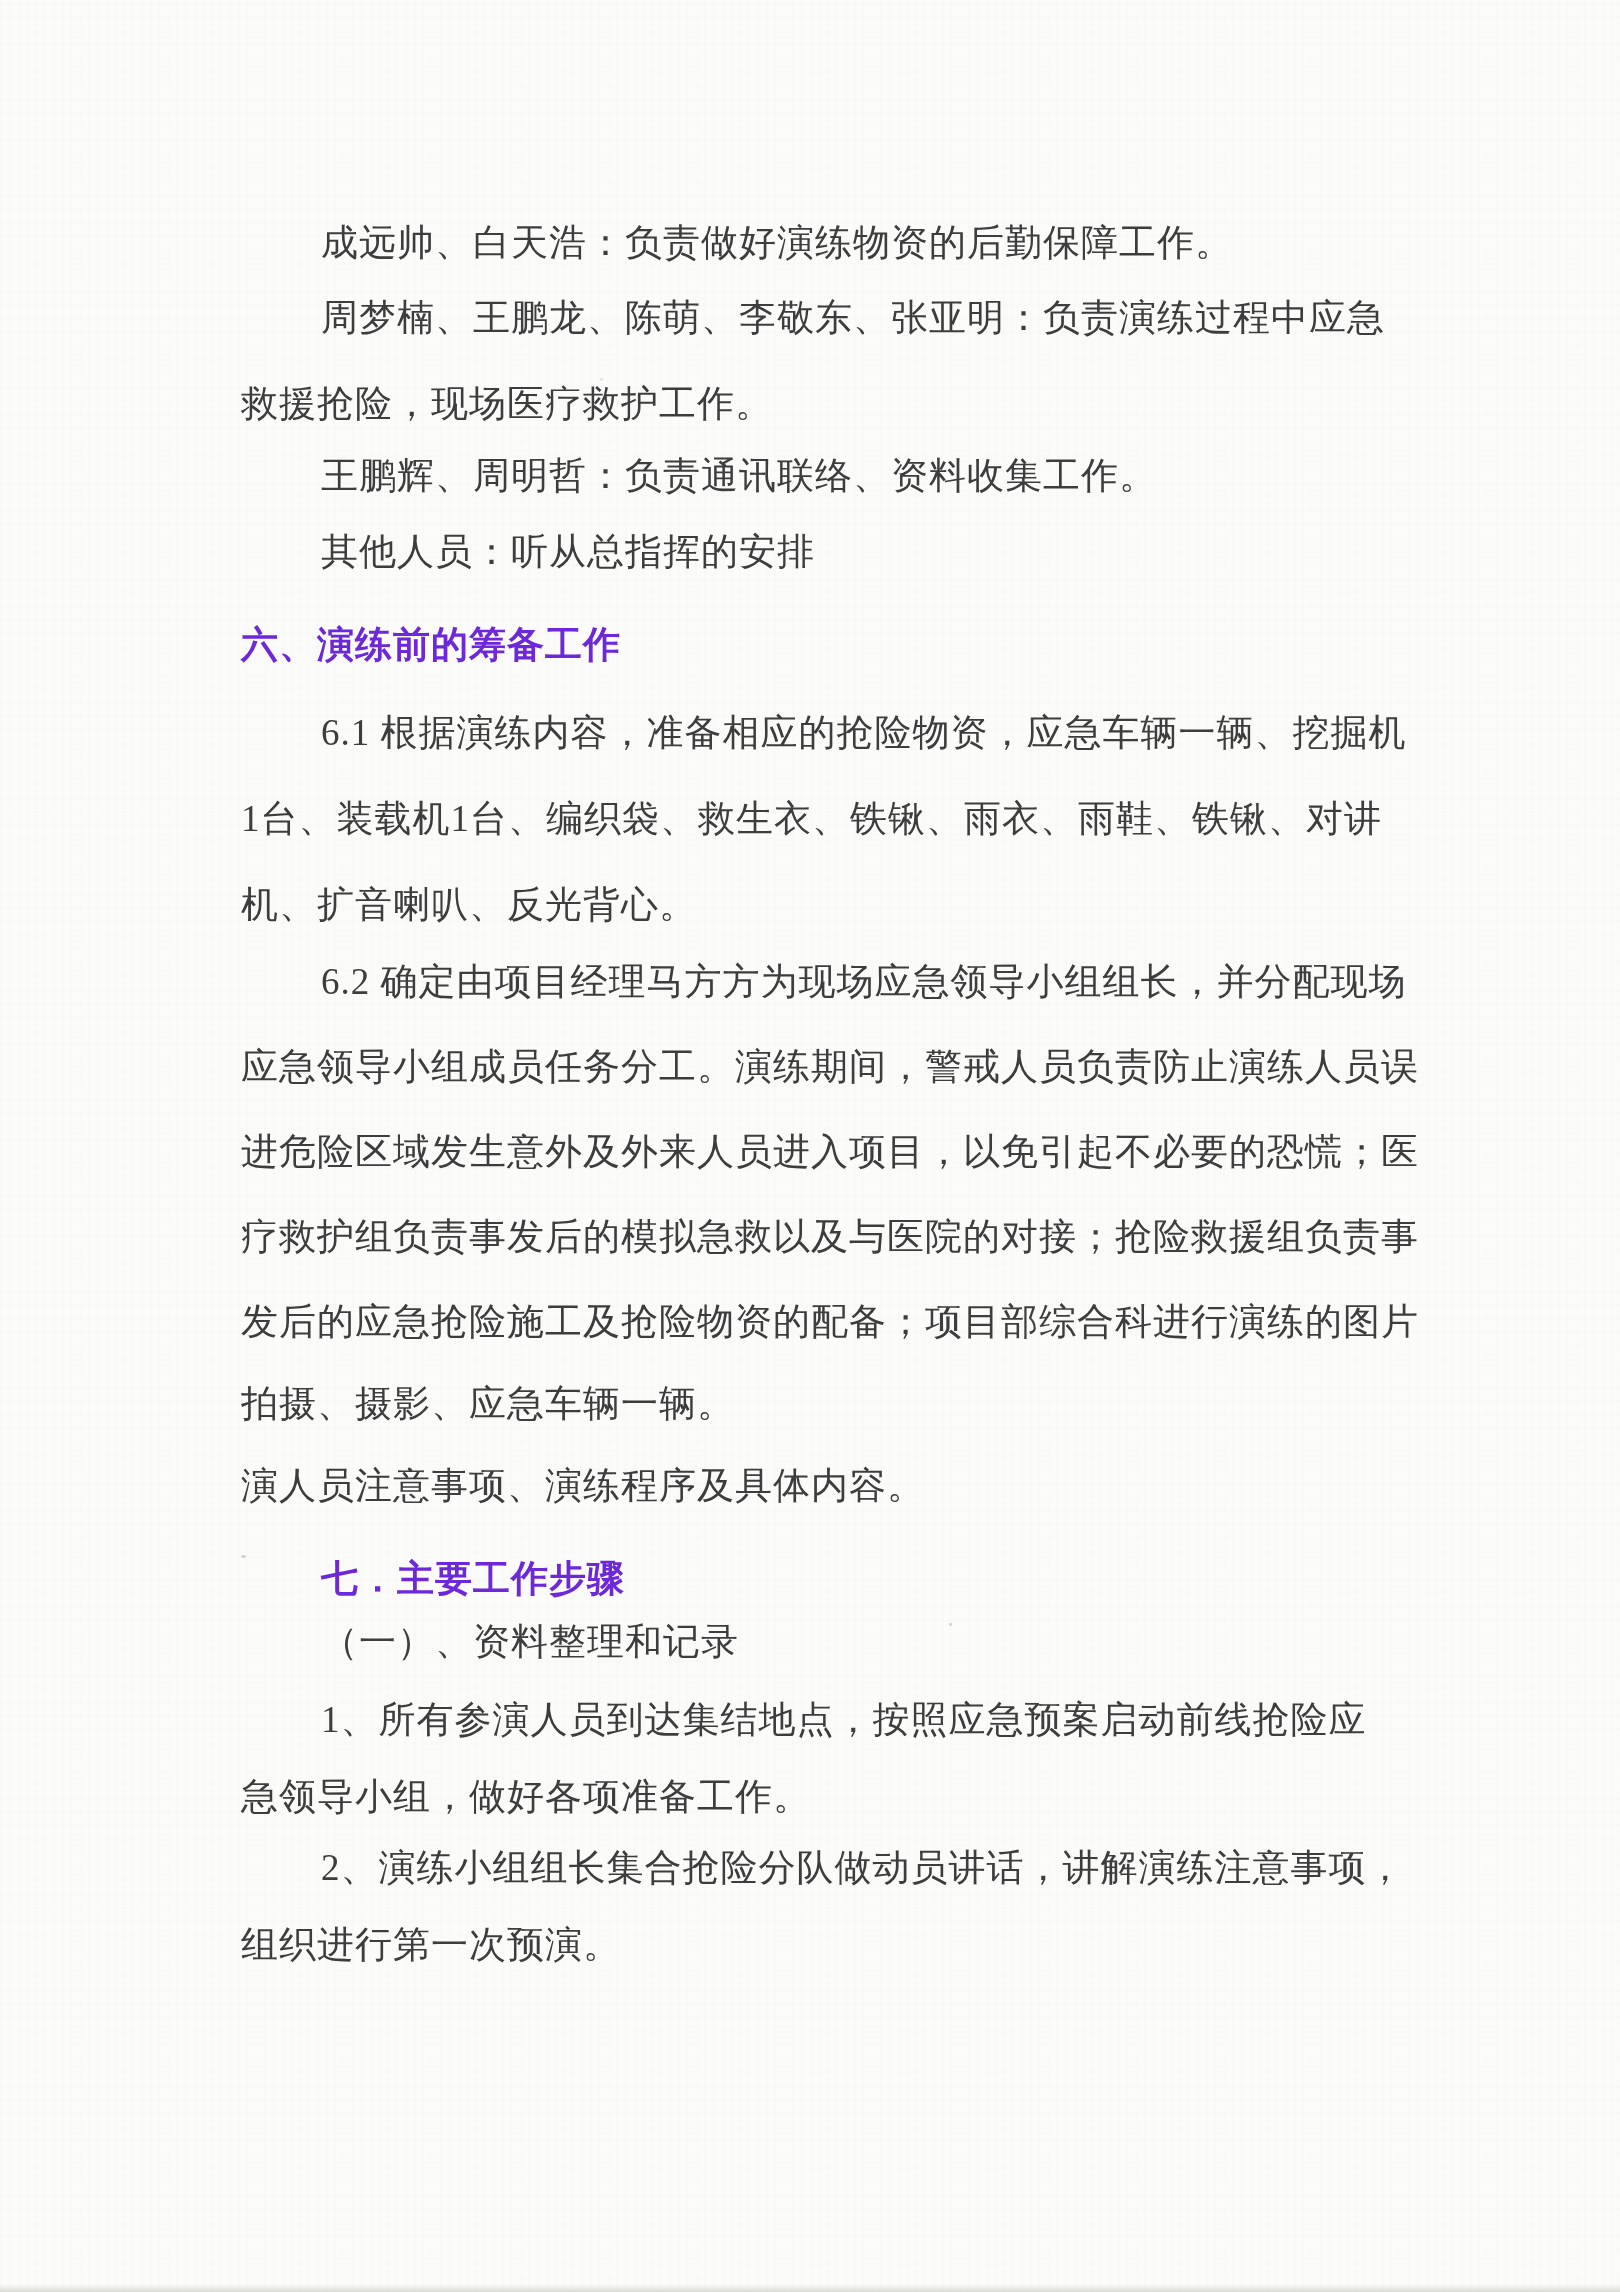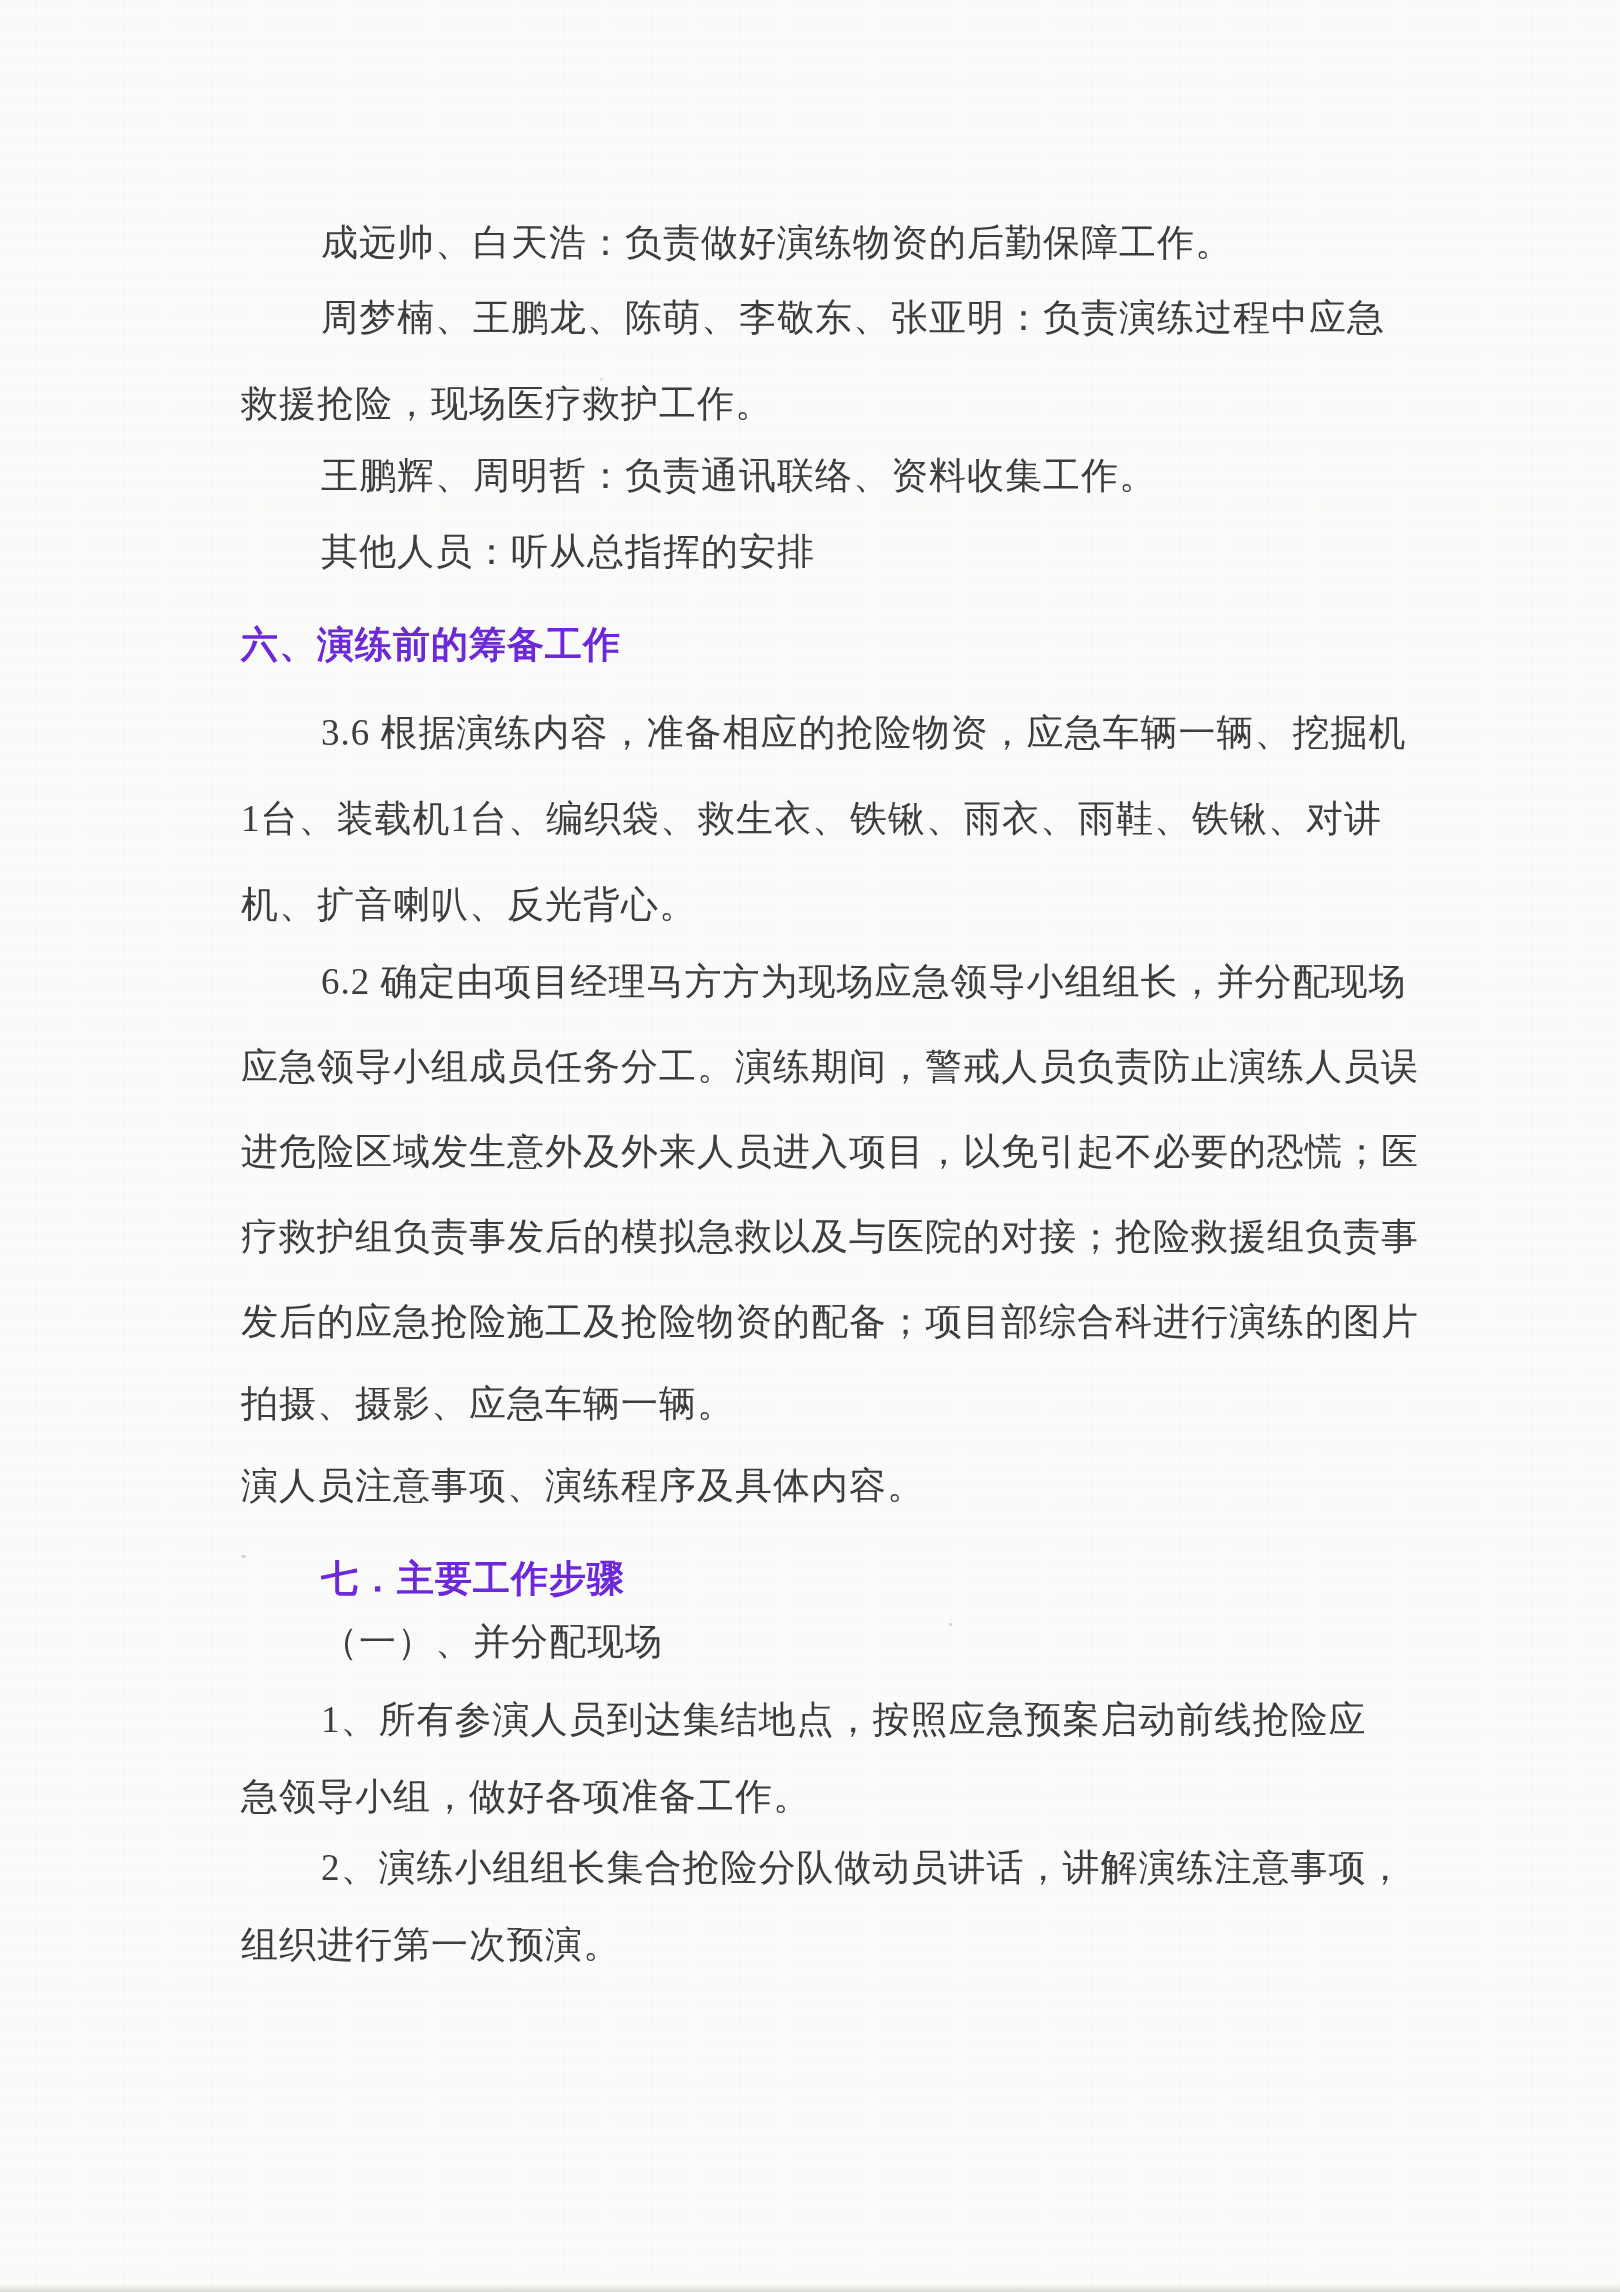--- a/index.html
+++ b/index.html
@@ -67,33 +67,33 @@
 
   <div class="textblock">
 
     <p class="ln ind">成远帅、白天浩：负责做好演练物资的后勤保障工作。</p>
     <p class="ln ind" style="margin-top:36px">周梦楠、王鹏龙、陈萌、李敬东、张亚明：负责演练过程中应急</p>
     <p class="ln" style="margin-top:47px">救援抢险，现场医疗救护工作。</p>
     <p class="ln ind" style="margin-top:33px">王鹏辉、周明哲：负责通讯联络、资料收集工作。</p>
     <p class="ln ind" style="margin-top:37px">其他人员：听从总指挥的安排</p>
 
     <p class="ln hd" style="margin-top:54px">六、演练前的筹备工作</p>
-    <p class="ln ind" style="margin-top:49px">3.6 根据演练内容，准备相应的抢险物资，应急车辆一辆、挖掘机</p>
+    <p class="ln ind" style="margin-top:49px">6.1 根据演练内容，准备相应的抢险物资，应急车辆一辆、挖掘机</p>
     <p class="ln" style="margin-top:47px">1台、装载机1台、编织袋、救生衣、铁锹、雨衣、雨鞋、铁锹、对讲</p>
     <p class="ln" style="margin-top:47px">机、扩音喇叭、反光背心。</p>
     <p class="ln ind" style="margin-top:38px">6.2 确定由项目经理马方方为现场应急领导小组组长，并分配现场</p>
     <p class="ln" style="margin-top:46px">应急领导小组成员任务分工。演练期间，警戒人员负责防止演练人员误</p>
     <p class="ln" style="margin-top:46px">进危险区域发生意外及外来人员进入项目，以免引起不必要的恐慌；医</p>
     <p class="ln" style="margin-top:46px">疗救护组负责事发后的模拟急救以及与医院的对接；抢险救援组负责事</p>
     <p class="ln" style="margin-top:46px">发后的应急抢险施工及抢险物资的配备；项目部综合科进行演练的图片</p>
     <p class="ln" style="margin-top:43px">拍摄、摄影、应急车辆一辆。</p>
     <p class="ln" style="margin-top:43px">演人员注意事项、演练程序及具体内容。</p>
 
     <p class="ln ind hd" style="margin-top:54px">七．主要工作步骤</p>
-    <p class="ln ind" style="margin-top:23.5px">（一）、并分配现场</p>
+    <p class="ln ind" style="margin-top:23.5px">（一）、资料整理和记录</p>
     <p class="ln ind" style="margin-top:39px">1、所有参演人员到达集结地点，按照应急预案启动前线抢险应</p>
     <p class="ln" style="margin-top:38px">急领导小组，做好各项准备工作。</p>
     <p class="ln ind" style="margin-top:32px">2、演练小组组长集合抢险分队做动员讲话，讲解演练注意事项，</p>
     <p class="ln" style="margin-top:38px">组织进行第一次预演。</p>
   </div>
 
   <div class="scan-speck speck-a"></div>
   <div class="scan-speck speck-b"></div>
   <div class="scan-speck speck-c"></div>
   <div class="scan-edge-bottom"></div>

